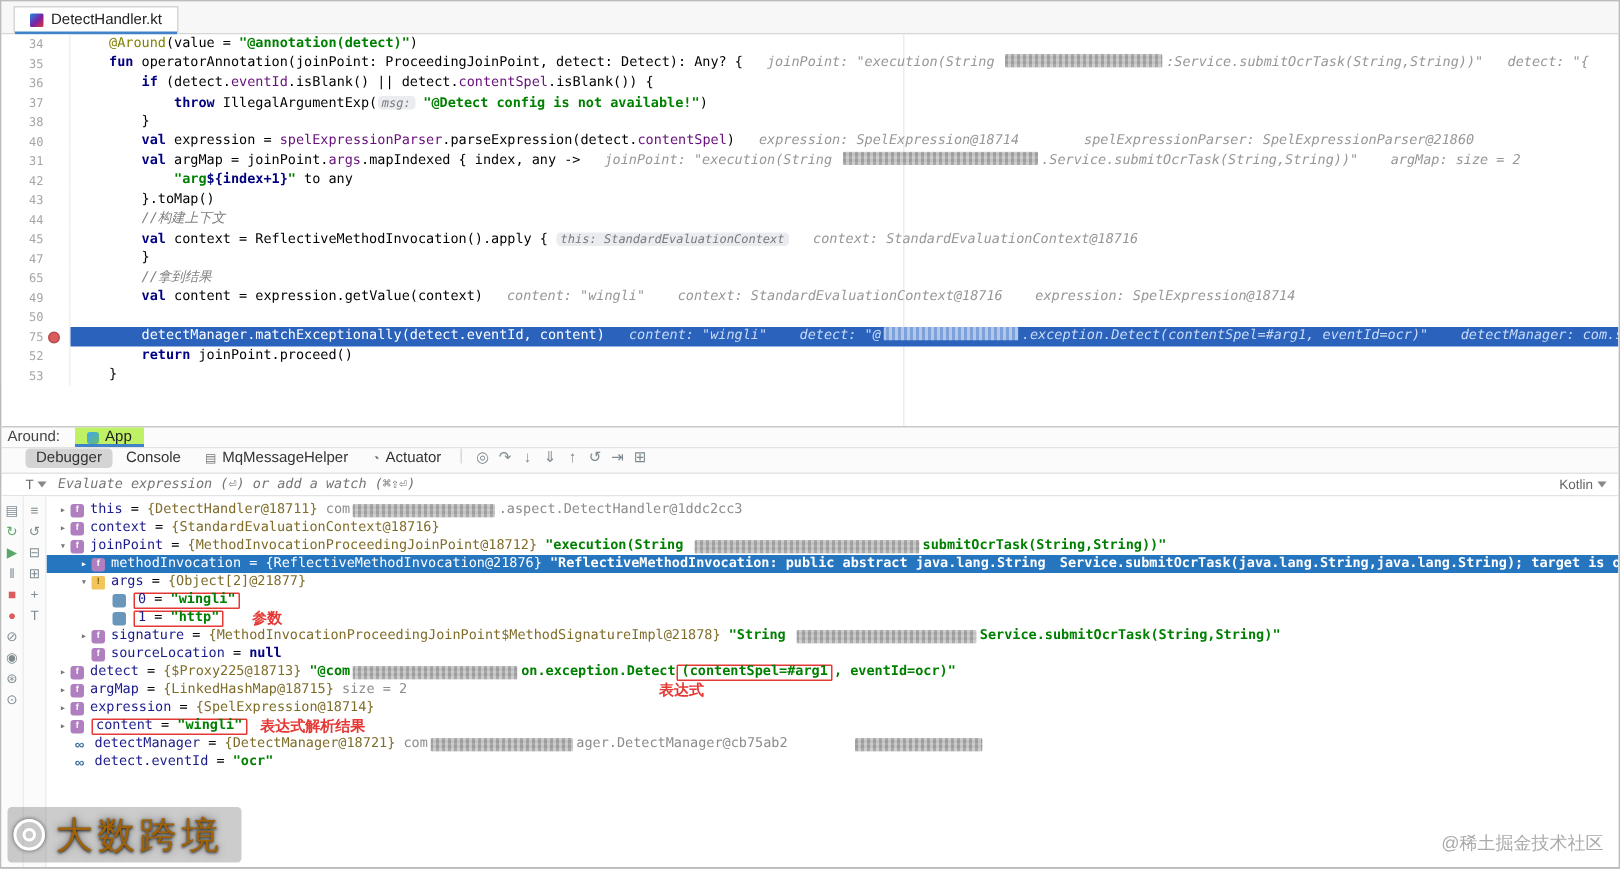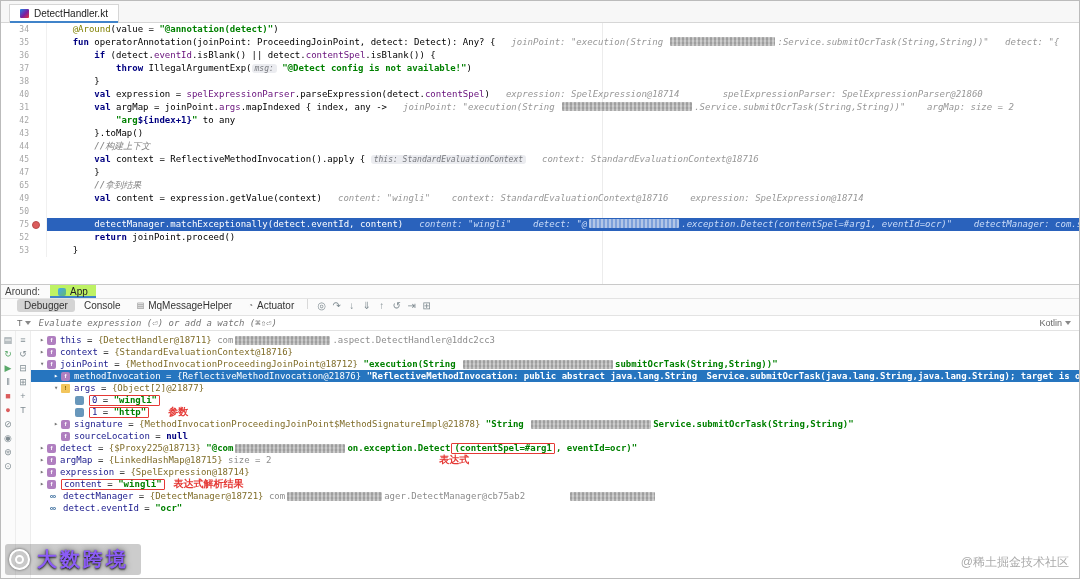--- a/index.html
+++ b/index.html
@@ -68,21 +68,21 @@
   .ico-value{background:#6897BB}
   .ico-watch{background:transparent;color:#3B6E9E;font-size:9px;width:12px}
   .n{color:#1A1A8C}.val{color:#7F6C28}.gray{color:#8C8C8C}.kwv{color:#000080;font-weight:bold}
   .redbox{border:1px solid #E53935;border-radius:1px;padding:0 2px;margin:0 1px;display:inline-flex;align-items:center;height:11px}
   .note{color:#E53935;font:700 10px "Liberation Sans",sans-serif}
   
   .wm-left{position:absolute;left:4px;bottom:3px;display:flex;align-items:center;gap:7px;z-index:6;
            background:rgba(110,110,110,.35);padding:2px 12px 2px 4px;border-radius:3px}
   .wm-logo{width:21px;height:21px;border:2px solid #fff;border-radius:50%;position:relative;box-shadow:0 0 3px rgba(0,0,0,.6)}
   .wm-logo::after{content:"";position:absolute;inset:4px;border:2px solid #fff;border-radius:50%}
-  .wm-text{font-size:20px;font-weight:bold;color:#8b5cf6;letter-spacing:3px;
+  .wm-text{font-size:25px;font-weight:normal;color:#a16207;letter-spacing:3px;
            text-shadow:0 1px 2px rgba(0,0,0,.9),0 0 6px rgba(0,0,0,.6)}
   .wm-right{position:absolute;right:10px;bottom:7px;font-size:12px;color:#ABABAB;z-index:6}
 </style>
 </head>
 <body>
 
 <div class="app">
 
   <div class="tabbar">
     <div class="etab">

